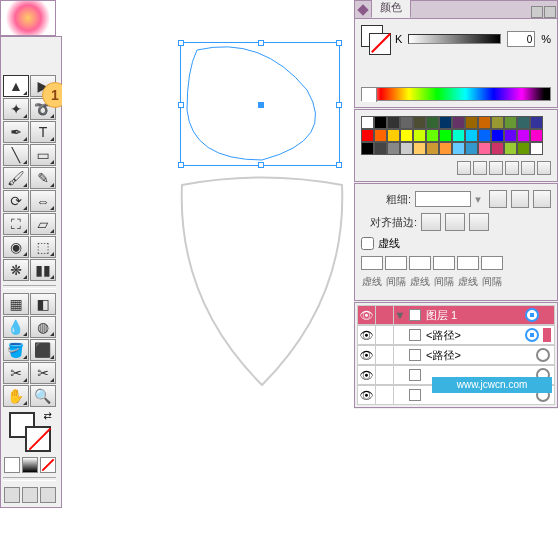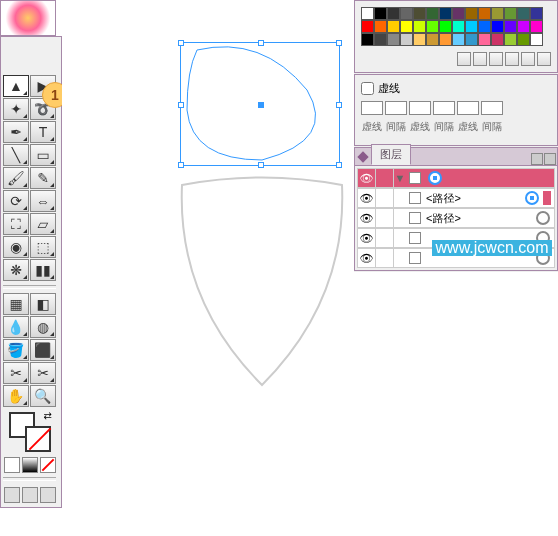--- a/index.html
+++ b/index.html
@@ -75,21 +75,21 @@
   .layer-row.header { background: #dd5577; color: #fff; }
   .eye { width: 18px; height: 18px; border-right: 1px solid #ccc; display: flex; align-items: center; justify-content: center; }
   .lock { width: 18px; height: 18px; border-right: 1px solid #ccc; }
   .twisty { width: 12px; text-align: center; color: #666; }
   .layer-sw { width: 12px; height: 12px; background: #fff; border: 1px solid #888; margin: 0 3px; }
   .layer-name { flex: 1; font-size: 11px; padding-left: 2px; }
   .target { width: 14px; height: 14px; border-radius: 50%; border: 2px solid #888; margin: 0 4px; }
   .target.on { border-color: #3399ff; background: radial-gradient(circle, #3399ff 30%, #fff 35%); border-width: 2px; }
   .sel-ind { width: 8px; height: 14px; background: #dd5577; margin-right: 3px; }
   
-  .watermark { position: absolute; right: 6px; bottom: 16px; width: 120px; height: 16px; background: #3bb3e0; color: #fff; font-size: 16px; text-align: center; line-height: 16px; }
+  .watermark { position: absolute; right: 6px; bottom: 16px; width: 120px; height: 16px; background: #3bb3e0; color: #fff; font-size: 10px; text-align: center; line-height: 16px; }
 </style>
 </head>
 <body>
 
 <div class="toolbox-header"></div>
 <div class="toolbox">
   <div class="tool-grid">
     <div class="tool selected">▲<span class="corner"></span></div>
     <div class="tool">▶<span class="corner"></span></div>
     <div class="tool">✦<span class="corner"></span></div>
@@ -156,20 +156,47 @@
     <div class="handle" style="left:77px; top:59px; background:#3399ff;"></div>
     <div class="handle" style="right:-3px; top:59px;"></div>
     <div class="handle" style="left:-3px; bottom:-3px;"></div>
     <div class="handle" style="left:77px; bottom:-3px;"></div>
     <div class="handle" style="right:-3px; bottom:-3px;"></div>
   </div>
 </div>
 
 <div class="panels">
 
+  <div class="panel">
+    <div class="tab-bar">
+      <div class="tab-diamond"></div>
+      <div class="tab active">颜色</div>
+      <div class="panel-ctrl">
+          <div class="pctl"></div>
+          <div class="pctl"></div>
+        </div>
+    </div>
+    <div class="panel-body">
+      <div class="color-row">
+        <div style="position:relative; width:28px; height:28px;">
+          <div class="mini-well" style="position:absolute; left:0; top:0;"></div>
+          <div class="mini-well nonefill" style="position:absolute; left:8px; top:8px;"></div>
+        </div>
+        <span>K</span>
+        <div class="k-slider"></div>
+        <input class="k-input" value="0" style="">
+        <span>%</span>
+      </div>
+      <div style="height:28px;"></div>
+      <div style="position:relative;">
+        <div class="none-tri"></div>
+        <div class="spectrum"></div>
+      </div>
+    </div>
+  </div>
 
   <div class="panel">
     <div class="panel-body">
       <div class="swatch-grid" id="swatch-grid">
           <div class="sw" style="background: rgb(255, 255, 255);"></div>
           <div class="sw" style="background: rgb(0, 0, 0);"></div>
           <div class="sw" style="background: rgb(51, 51, 51);"></div>
           <div class="sw" style="background: rgb(102, 102, 102);"></div>
           <div class="sw" style="background: rgb(77, 77, 51);"></div>
           <div class="sw" style="background: rgb(51, 102, 51);"></div>
@@ -217,20 +244,35 @@
         <div class="icon-btn sm"></div>
         <div class="icon-btn sm"></div>
         <div class="icon-btn sm"></div>
       </div>
     </div>
   </div>
 
   <div class="panel">
     <div class="panel-body">
       <div class="stroke-row">
+        <span class="lbl">粗细:</span>
+        <input class="num-in" style="">
+        <span style="color:#888;">▾</span>
+        <div style="flex:1"></div>
+        <div class="icon-btn"></div>
+        <div class="icon-btn"></div>
+        <div class="icon-btn"></div>
+      </div>
+      <div class="stroke-row">
+        <span class="lbl">对齐描边:</span>
+        <div class="icon-btn"></div>
+        <div class="icon-btn"></div>
+        <div class="icon-btn"></div>
+      </div>
+      <div class="stroke-row">
         <input type="checkbox" style="">
         <span>虚线</span>
       </div>
       <div class="stroke-row" style="gap:2px;">
         <input class="dash-in" style="">
         <input class="dash-in" style="">
         <input class="dash-in" style="">
         <input class="dash-in" style="">
         <input class="dash-in" style="">
         <input class="dash-in" style="">
@@ -240,34 +282,27 @@
           <span class="dash-lbl">间隔</span>
           <span class="dash-lbl">虚线</span>
           <span class="dash-lbl">间隔</span>
           <span class="dash-lbl">虚线</span>
           <span class="dash-lbl">间隔</span>
         </div>
     </div>
   </div>
 
   <div class="panel">
-    <div class="tab-bar">
-      <div class="tab-diamond"></div>
-      <div class="tab active">图层</div>
-      <div class="panel-ctrl">
-          <div class="pctl"></div>
-          <div class="pctl"></div>
-        </div>
-    </div>
     <div class="panel-body" style="padding:2px;">
       <div class="layer-row header">
         <div class="eye">👁</div>
         <div class="lock"></div>
         <span class="twisty">▼</span>
         <div class="layer-sw"></div>
+        <span class="layer-name">图层 1</span>
         <div class="target on"></div>
         <div class="sel-ind"></div>
       </div>
       <div class="layer-row">
         <div class="eye">👁</div>
         <div class="lock"></div>
         <span class="twisty"></span>
         <div class="layer-sw"></div>
         <span class="layer-name">&lt;路径&gt;</span>
         <div class="target on"></div>

